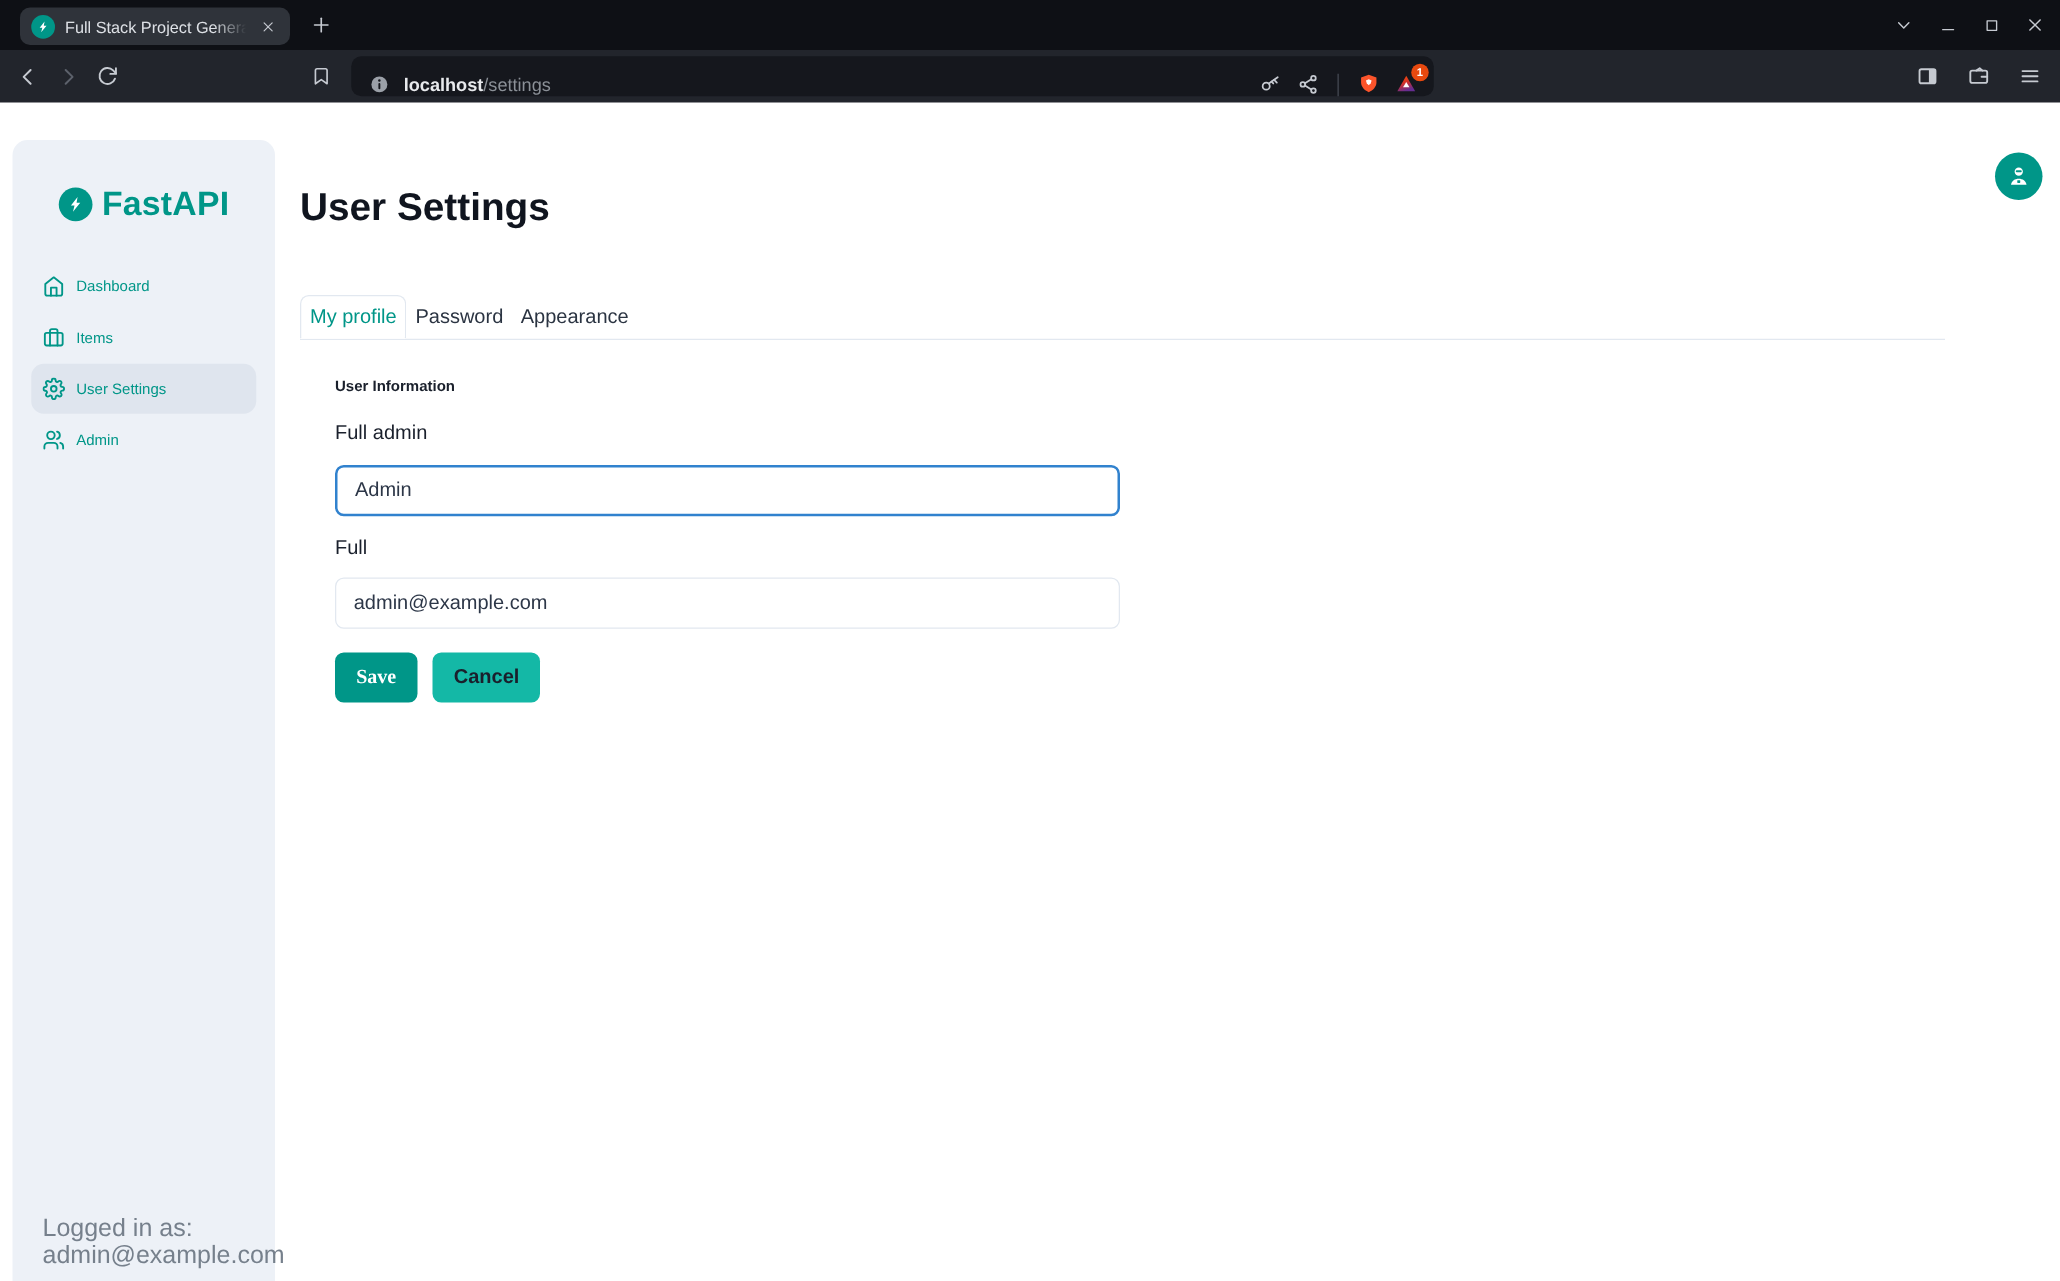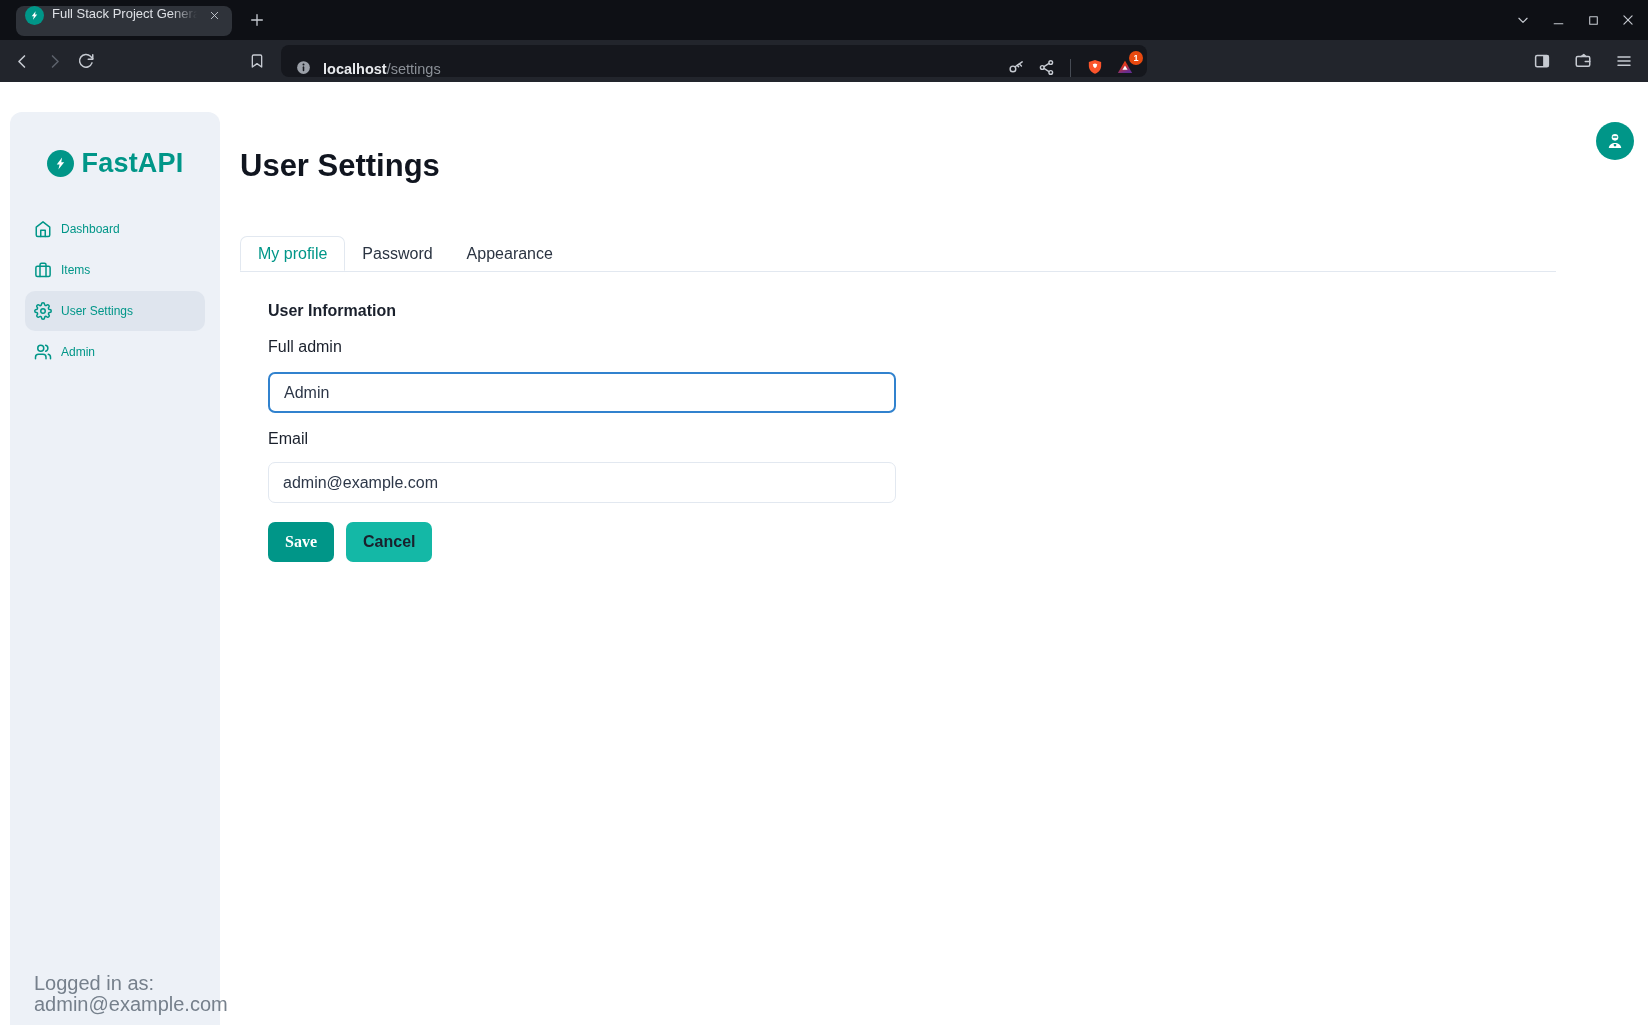--- a/index.html
+++ b/index.html
@@ -3,21 +3,21 @@
 <meta charset="utf-8">
 <style>
   * { box-sizing: border-box; margin: 0; padding: 0; }
   html,body { width:1648px; height:1025px; }
   body { font-family: "Liberation Sans","DejaVu Sans",sans-serif; background:#fff; overflow:hidden; }
   .stage { position:relative; width:1648px; height:1025px; }
 
   
   .tabstrip { position:absolute; left:0; top:0; width:1648px; height:40px; background:#0e1015; }
   .tab { position:absolute; left:16px; top:6px; width:216px; height:30px; background:#2f333a; border-radius:8px;
-         display:flex; padding:0 9px; gap:8px; }
+         display:flex; align-items:center; padding:0 9px; gap:8px; }
   .favicon { width:19px; height:19px; border-radius:50%; background:#009688; display:flex; align-items:center; justify-content:center; flex:0 0 auto; }
   .tab-title { font-size:13px; color:#dee1e6; white-space:nowrap; overflow:hidden; flex:1;
                -webkit-mask-image:linear-gradient(90deg,#000 82%,transparent); mask-image:linear-gradient(90deg,#000 82%,transparent); }
   .tab-close { width:18px; height:18px; display:flex; align-items:center; justify-content:center; border-radius:4px; flex:0 0 auto; }
   .newtab { position:absolute; left:246px; top:9px; width:22px; height:22px; display:flex; align-items:center; justify-content:center; }
   .wincontrols { position:absolute; right:12px; top:0; height:40px; display:flex; align-items:center; gap:19px; }
   .wincontrols .wbtn { display:flex; align-items:center; justify-content:center; width:16px; height:16px; }
   .chrome-icon { stroke:#c6cad1; fill:none; stroke-width:2; stroke-linecap:round; stroke-linejoin:round; }
   .chrome-icon.dim { stroke:#5c616b; }
 
@@ -51,26 +51,26 @@
   .nav-item.active { background:#dfe5ee; }
   .nav-icon { stroke:#009688; fill:none; stroke-width:2; stroke-linecap:round; stroke-linejoin:round; }
   .sidebar-footer { position:absolute; left:24px; bottom:22px; font-size:20px; color:#76808c; line-height:21px; }
 
   .avatar-btn { position:absolute; left:1596px; top:18px; width:38px; height:38px; border-radius:50%; background:#009688;
                 display:flex; align-items:center; justify-content:center; border:none; cursor:pointer; }
 
   .page-title { position:absolute; left:240px; top:44px; font-size:31px; font-weight:bold; color:#10151f; }
 
   .tabs { position:absolute; left:240px; top:132px; width:1316px; display:flex; border-bottom:1px solid #e2e8f0; }
-  .ui-tab { height:35px; display:flex; align-items:center; padding:0 17px; font-size:16px; color:#2b3442; cursor:pointer; position:relative; }
+  .ui-tab { height:35px; display:flex; align-items:center; padding:0 7px; font-size:16px; color:#2b3442; cursor:pointer; position:relative; }
   .ui-tab.active { color:#009688; background:#fff; border:1px solid #e2e8f0; border-bottom:1px solid #fff;
                    border-radius:7px 7px 0 0; margin-bottom:-1px; }
 
   .form-label { position:absolute; left:268px; font-size:16px; color:#1a202c; }
-  .section-title { position:absolute; left:268px; top:198px; font-size:16px; font-weight:bold; color:#1a202c; }
+  .section-title { position:absolute; left:268px; top:198px; font-size:12px; font-weight:bold; color:#1a202c; }
   .text-input { position:absolute; left:268px; width:628px; height:41px; border-radius:7px; font-size:16px; color:#2d3748;
                 padding:0 14px; background:#fff; outline:none; font-family:inherit; }
   .input-focused { border:2px solid #3182ce; }
   .input-normal { border:1px solid #e2e8f0; }
   .btn-row { position:absolute; left:268px; top:418px; display:flex; gap:12px; }
   .btn { height:40px; border:none; border-radius:7px; font-size:16px; font-weight:bold; padding:0 17px; cursor:pointer; font-family:inherit; }
   .btn-save { background:#009688; color:#fff;font-family:Liberation Serif, serif; }
   .btn-cancel { background:#14b8a6; color:#1a202c; }
 </style>
 </head>
@@ -287,21 +287,21 @@
       <div class="ui-tab active">My profile</div>
       <div class="ui-tab">Password</div>
       <div class="ui-tab">Appearance</div>
     </div>
 
     <div class="section-title">User Information</div>
 
     <label class="form-label" style="top:234px">Full admin</label>
     <input class="text-input input-focused" style="top: 268px;" type="text" value="Admin">
 
-    <label class="form-label" style="top:326px">Email</label>
+    <label class="form-label" style="top:326px">Full</label>
     <input class="text-input input-normal" style="top: 358px;" type="text" value="admin@example.com">
 
     <div class="btn-row">
       <button class="btn btn-save">Save</button>
       <button class="btn btn-cancel">Cancel</button>
     </div>
 
   </div>
 </div>
 

